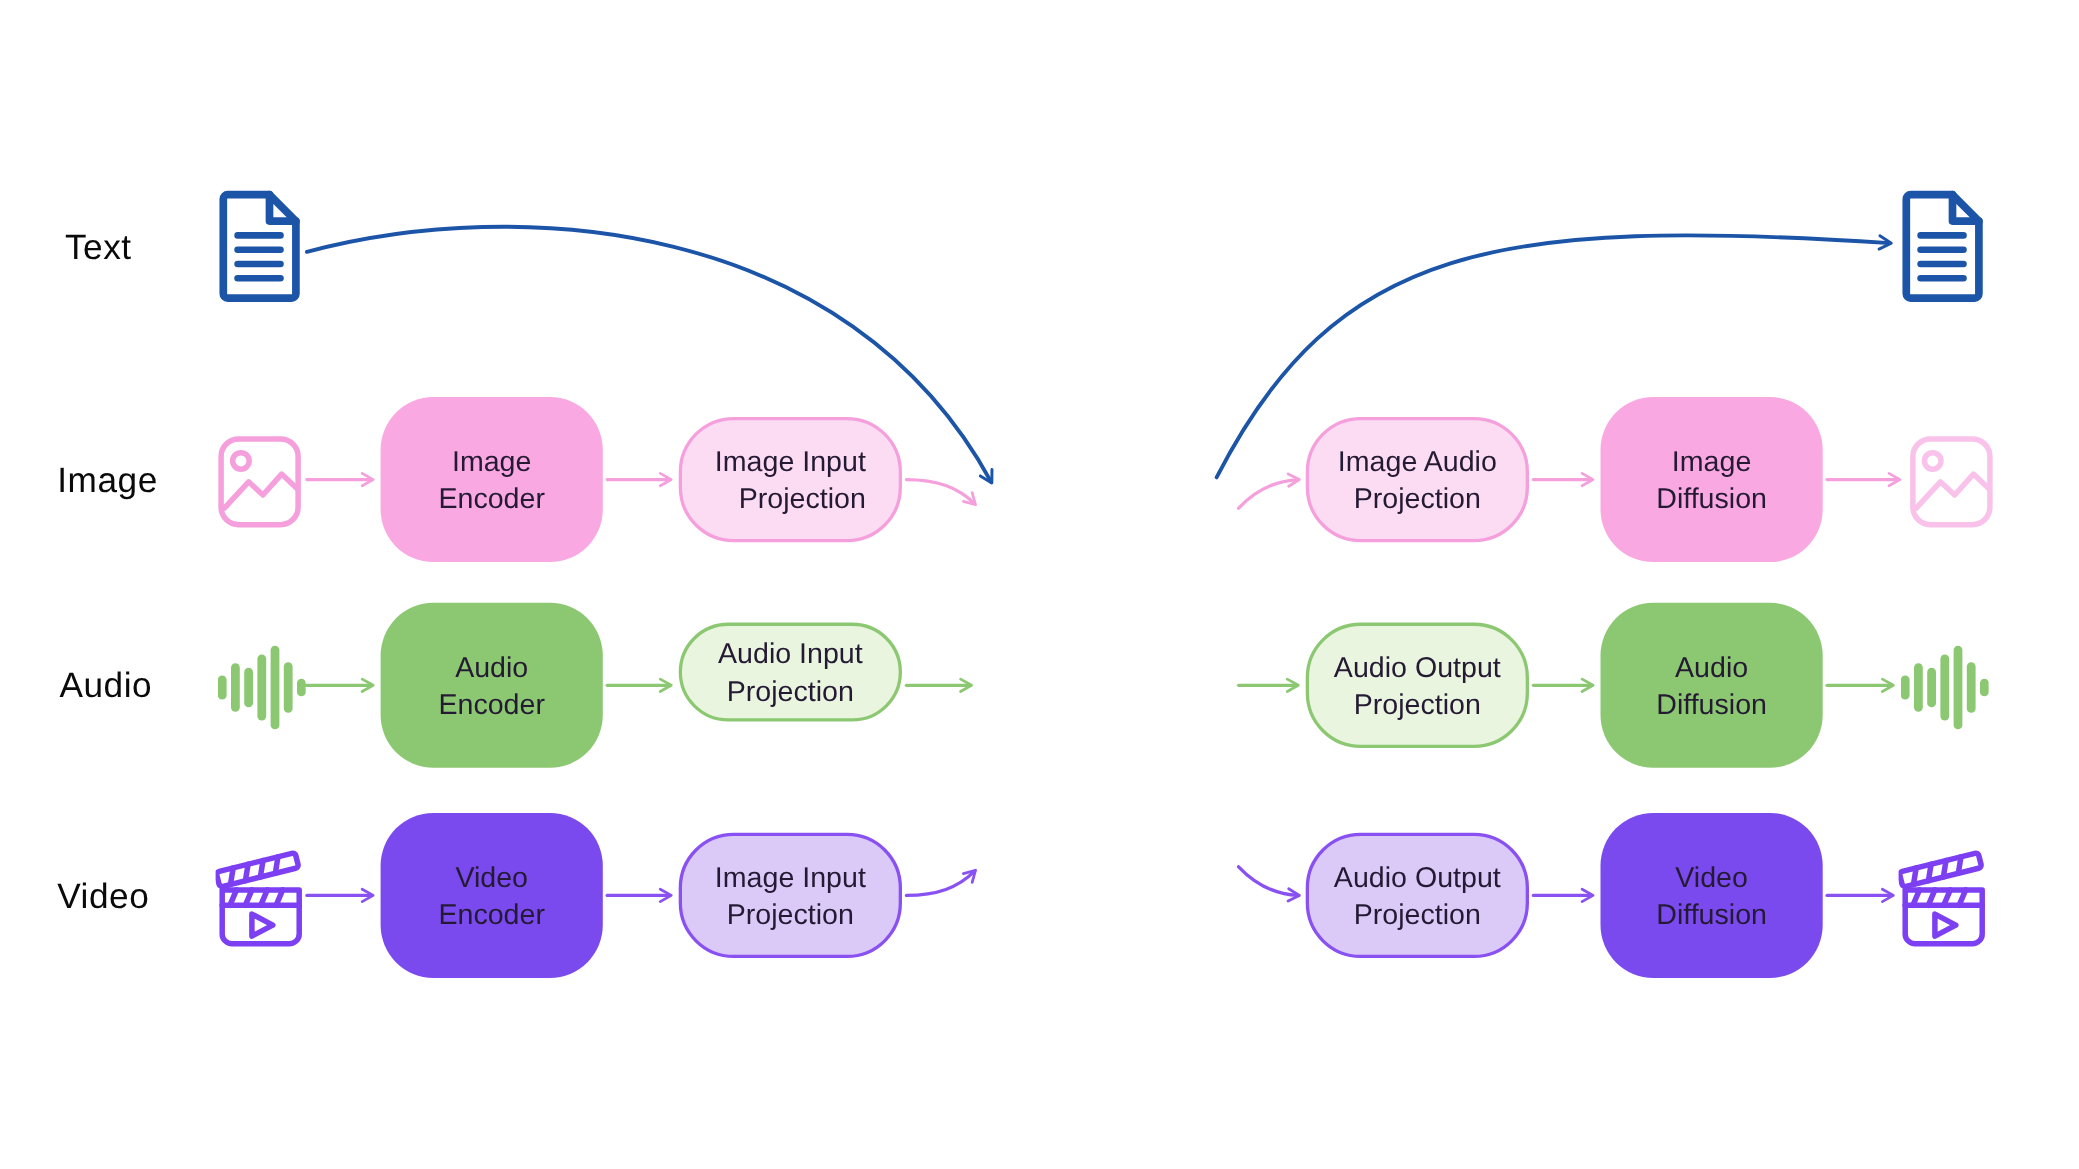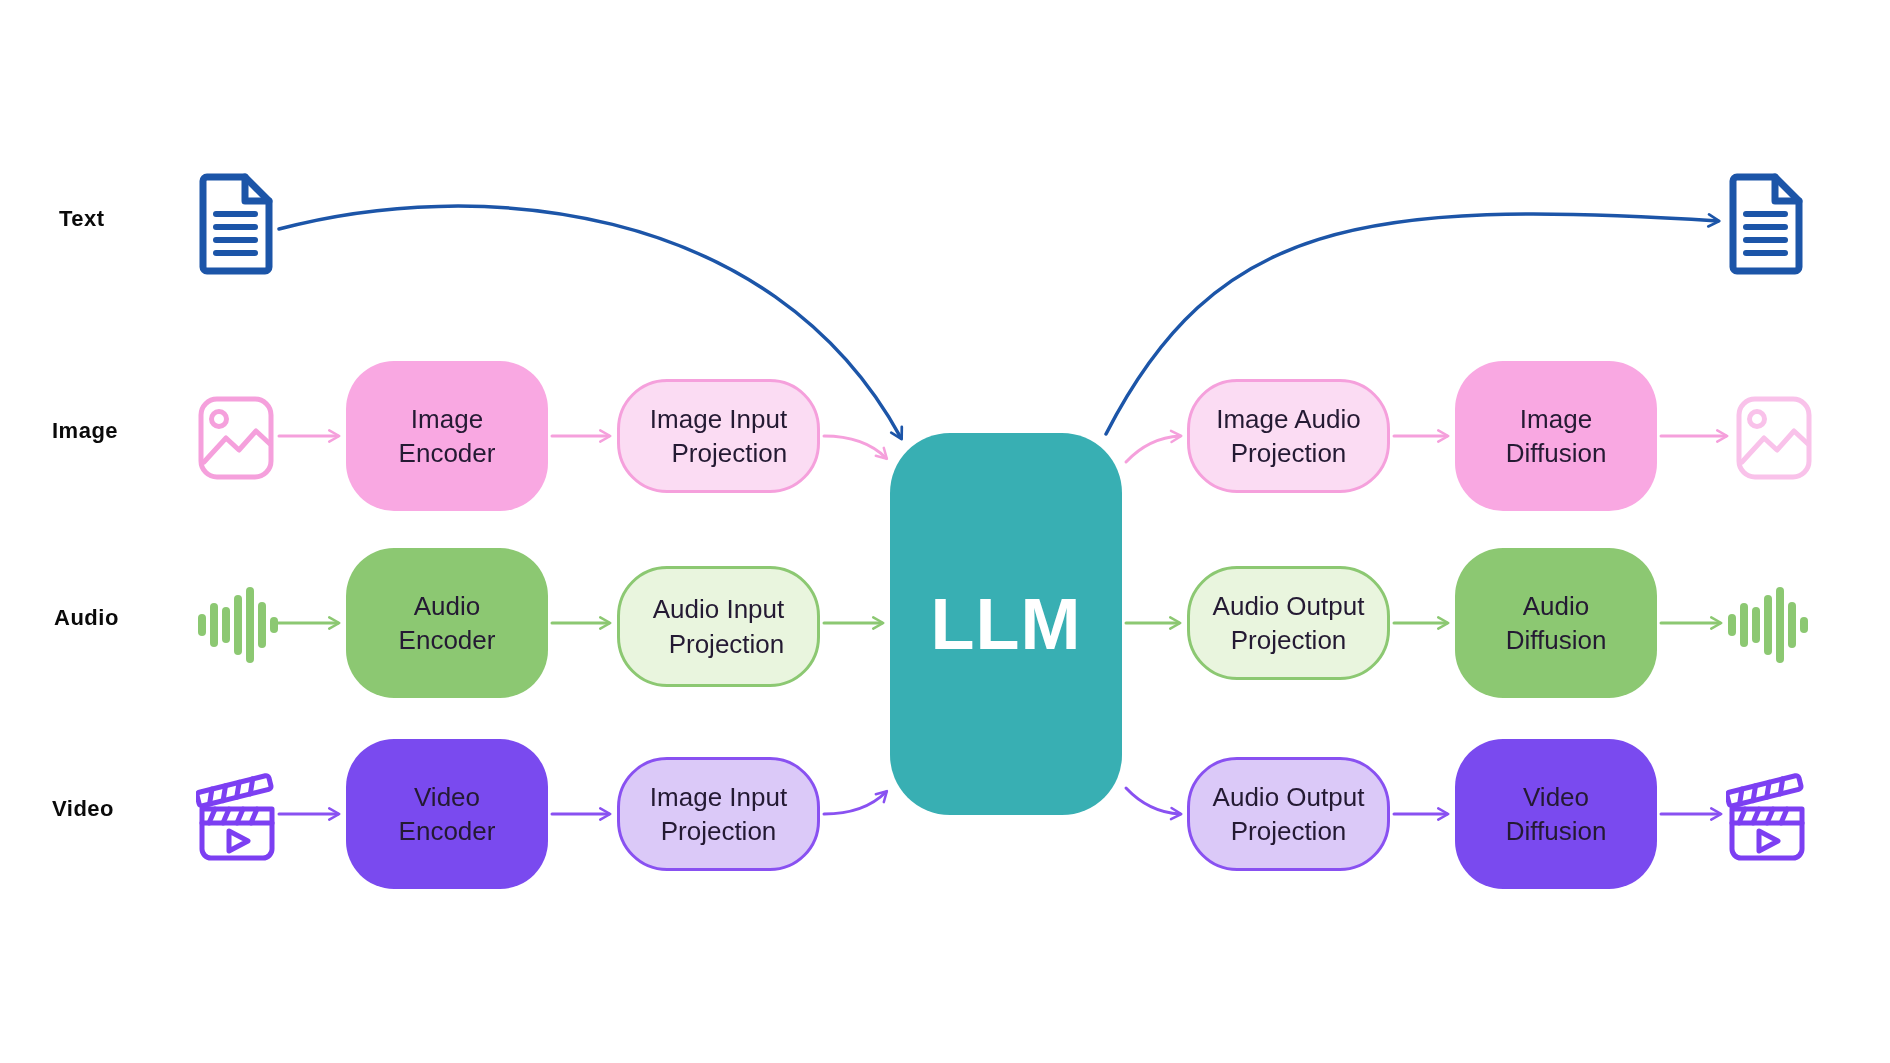--- a/index.html
+++ b/index.html
@@ -1,20 +1,20 @@
 <!DOCTYPE html>
 <html><head>
 <meta charset="utf-8">
 <style>
   html,body{margin:0;padding:0;background:#ffffff;}
   .canvas{position:relative;width:1890px;height:1063px;background:#ffffff;overflow:hidden;
           font-family:"Liberation Sans", sans-serif;}
   svg.overlay{position:absolute;left:0;top:0;width:1890px;height:1063px;pointer-events:none;}
   .icon{position:absolute;}
-  .row-label{position:absolute;font-size:22px;font-weight:700;color:#0a0a0a;letter-spacing:0.5px;}
+  .row-label{position:absolute;font-size:32px;font-weight:400;color:#0a0a0a;letter-spacing:0.5px;}
   .box{position:absolute;display:flex;align-items:center;justify-content:center;text-align:center;
        white-space:pre-line;color:#241a33;font-size:26px;line-height:1.32;box-sizing:border-box;}
   .enc{border-radius:48px;}
   .proj{border-radius:50px;}
   .pink-solid{background:#f9a8e2;}
   .pink-light{background:#fbdcf3;border:3px solid #f5a0dc;}
   .green-solid{background:#8cc872;}
   .green-light{background:#e9f5de;border:3px solid #8cc872;}
   .purple-solid{background:#7a4aef;}
   .purple-light{background:#dbc9f8;border:3px solid #8951f1;}
@@ -173,31 +173,30 @@
 Encoder</div>
   <div class="box proj pink-light" style="left:617px;top:379px;width:203px;height:114px;text-align:right;">Image Input
 Projection</div>
   <div class="box proj pink-light" style="left:1187px;top:379px;width:203px;height:114px;">Image Audio
 Projection</div>
   <div class="box enc pink-solid" style="left:1455px;top:361px;width:202px;height:150px;">Image
 Diffusion</div>
 
   <div class="box enc green-solid" style="left:346px;top:548px;width:202px;height:150px;">Audio
 Encoder</div>
-  <div class="box proj green-light" style="left:617px;top:566px;width:203px;height:121px;text-align:right;">Audio Input
+  <div class="box proj green-light" style="left:617px;top:566px;width:203px;height:90px;">Audio Input
 Projection</div>
   <div class="box proj green-light" style="left:1187px;top:566px;width:203px;height:114px;">Audio Output
 Projection</div>
   <div class="box enc green-solid" style="left:1455px;top:548px;width:202px;height:150px;">Audio
 Diffusion</div>
 
   <div class="box enc purple-solid" style="left:346px;top:739px;width:202px;height:150px;">Video
 Encoder</div>
   <div class="box proj purple-light" style="left:617px;top:757px;width:203px;height:114px;">Image Input
 Projection</div>
   <div class="box proj purple-light" style="left:1187px;top:757px;width:203px;height:114px;">Audio Output
 Projection</div>
   <div class="box enc purple-solid" style="left:1455px;top:739px;width:202px;height:150px;">Video
 Diffusion</div>
 
-  <div class="llm-box">LLM</div>
 
 </div>
 
 </body></html>

